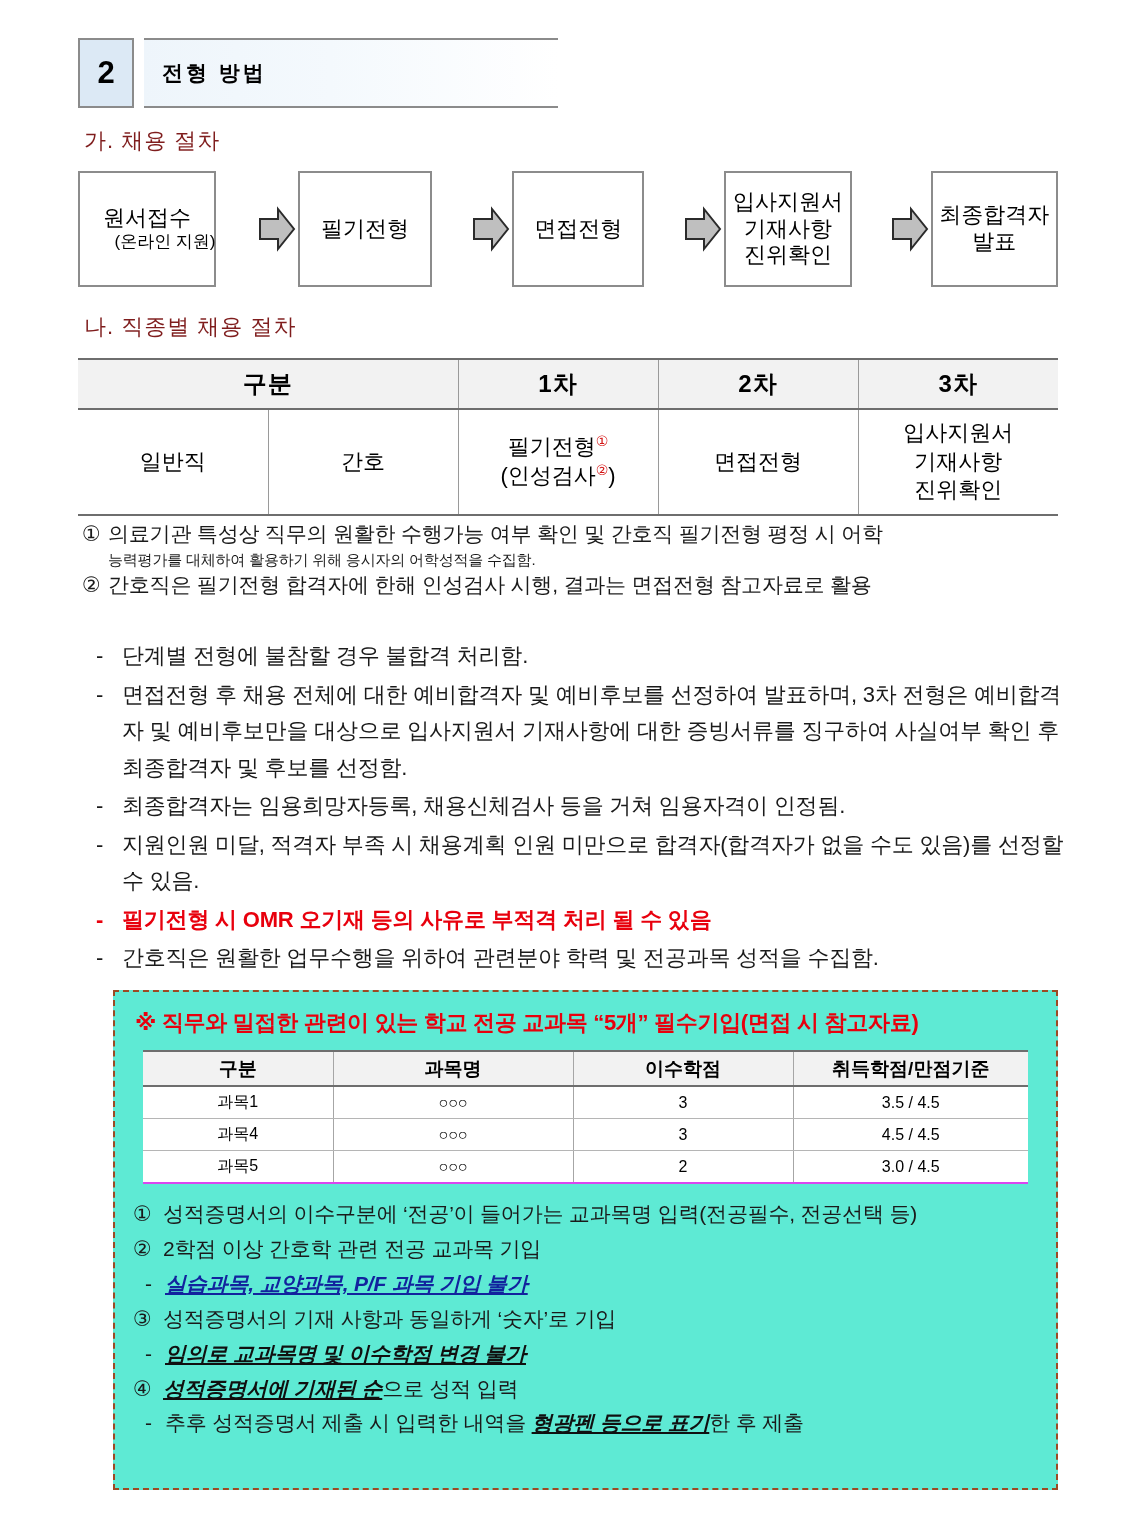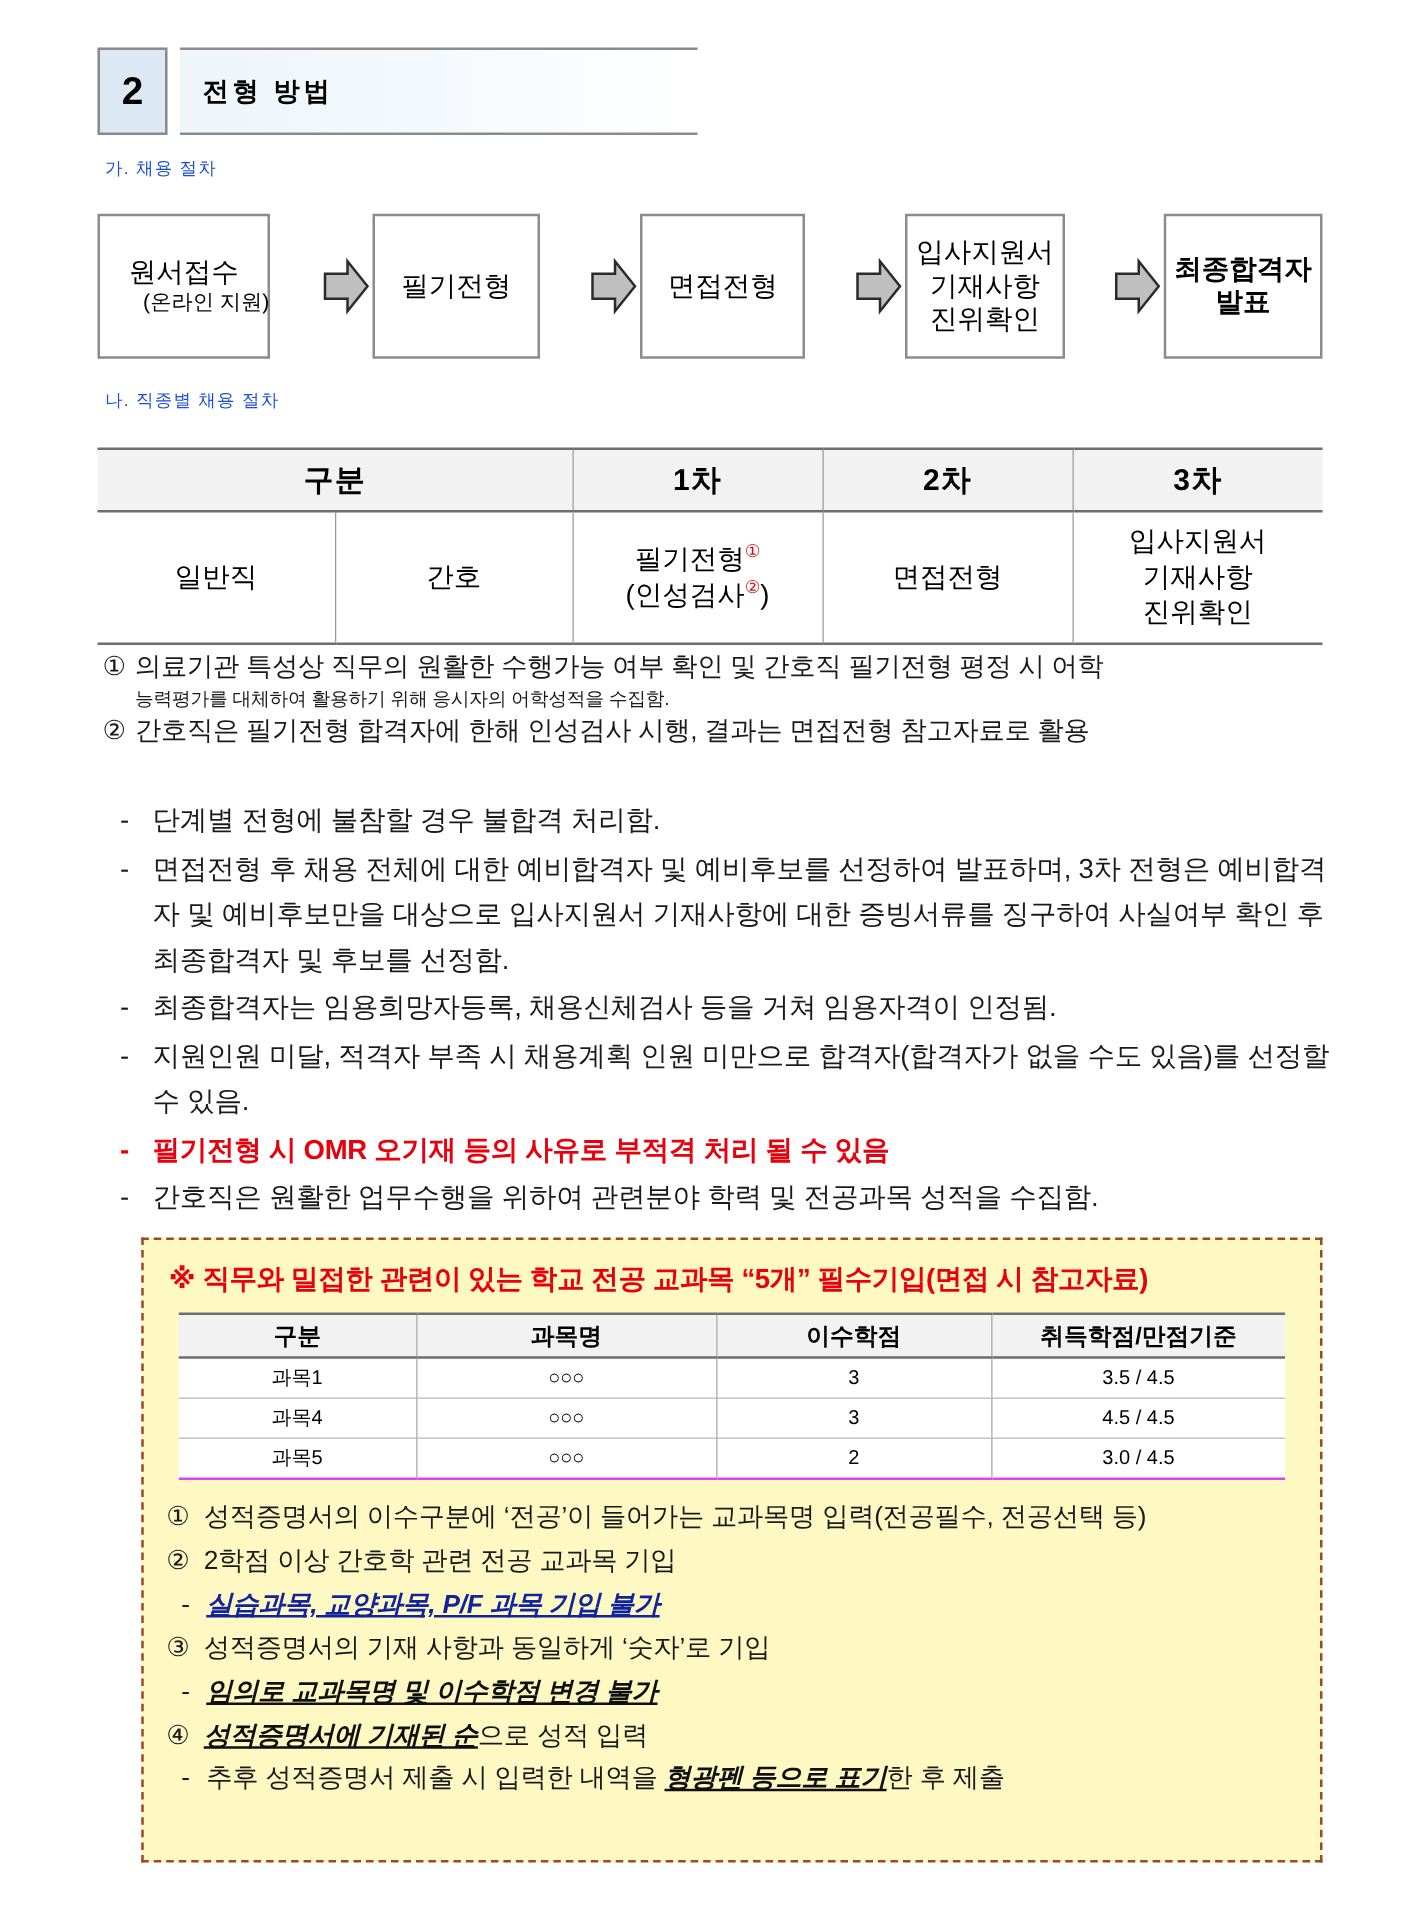--- a/index.html
+++ b/index.html
@@ -58,23 +58,23 @@
     font-size: 21px;
     font-weight: bold;
     letter-spacing: 3px;
     padding-left: 18px;
     color: #000;
   }
 
   
   .sub-label {
     position: absolute;
-    font-size: 14px;
+    font-size: 22px;
     letter-spacing: 1px;
-    color: #1d4ed8;
+    color: #7f1d1d;
     white-space: nowrap;
   }
   #label-ga { left: 84px; top: 126px; }
   #label-na { left: 84px; top: 312px; }
 
   
   .flow {
     position: absolute;
     left: 78px;
     top: 170px;
@@ -94,21 +94,21 @@
     box-sizing: border-box;
     text-align: center;
     padding: 0 6px;
   }
   .flow-box .l1 { font-size: 22px; line-height: 1.22; white-space: nowrap; }
   .flow-box .l2 { font-size: 17px; line-height: 1.22; white-space: nowrap; margin-left: 36px; }
   .fb-w1 { width: 138px; }
   .fb-w2 { width: 137px; }
   .fb-w3 { width: 135px; }
   .fb-w4 { width: 130px; }
-  .fb-w5 { width: 130px; font-weight: bold; }
+  .fb-w5 { width: 130px; }
   .flow-arrow {
     width: 42px;
     height: 48px;
     flex: none;
     display: flex;
     align-items: center;
     justify-content: center;
   }
   .gap-a { width: 40px; flex: none; }
   .gap-b { width: 38px; flex: none; }
@@ -210,21 +210,21 @@
   .bullet.red { color: #e8000d; font-weight: bold; }
 
   
   .note-box {
     position: absolute;
     left: 113px;
     top: 990px;
     width: 945px;
     height: 500px;
     border: 2px dashed #9c4a24;
-    background: #fef9c3;
+    background: #5eead4;
     box-sizing: border-box;
     padding: 14px 18px 10px 18px;
   }
   .note-title {
     color: #e8000d;
     font-size: 22px;
     font-weight: bold;
     letter-spacing: -0.3px;
     margin: 2px 0 12px 2px;
   }

